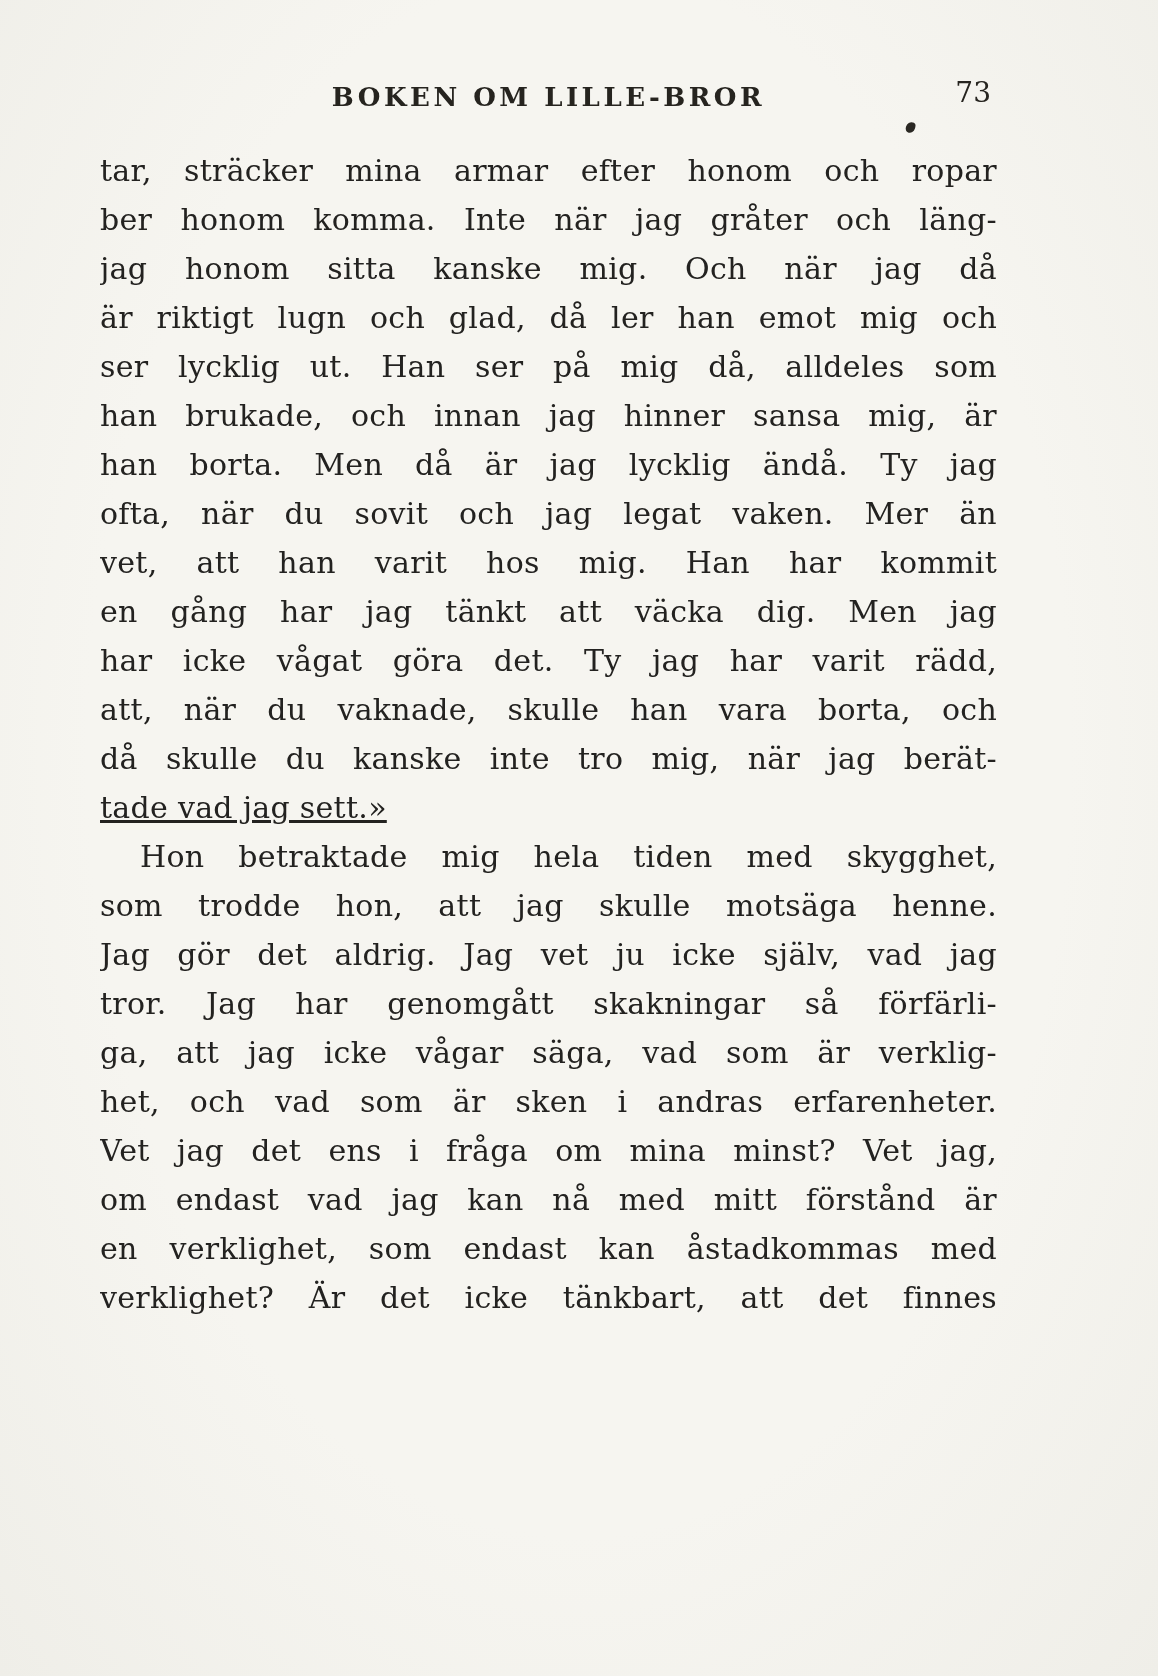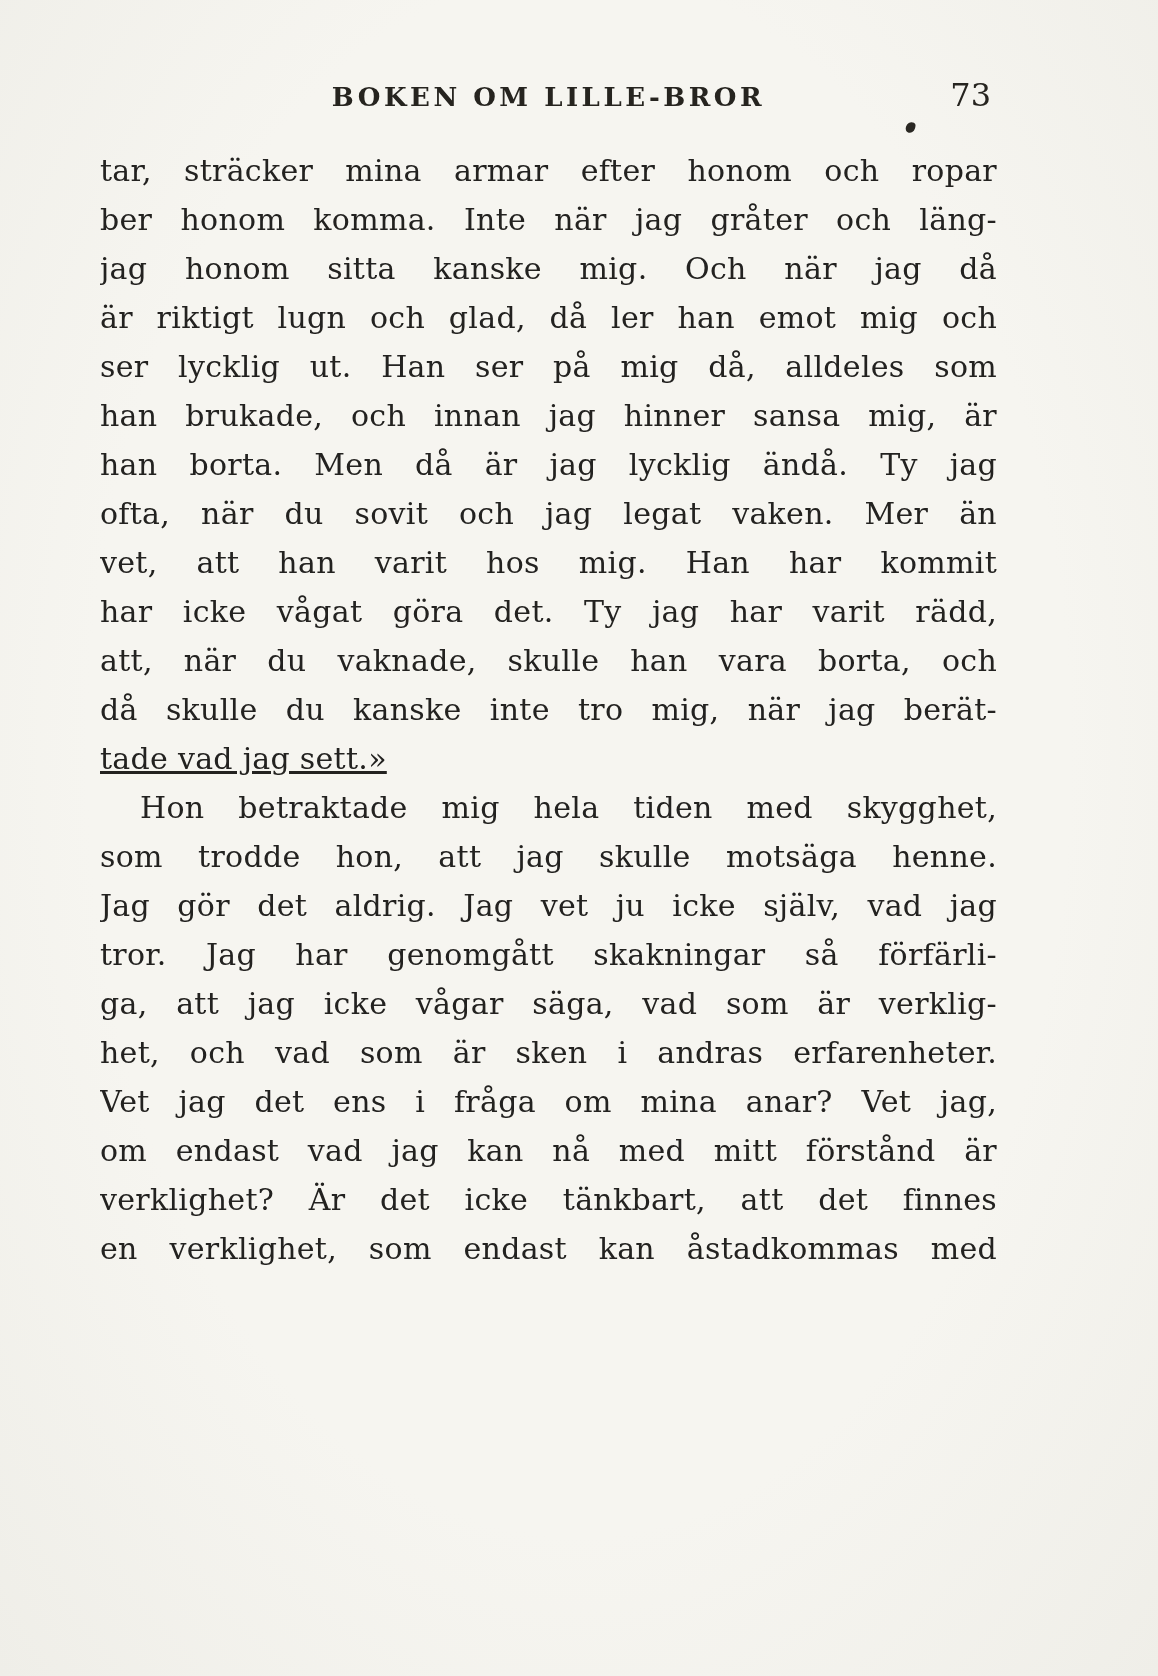--- a/index.html
+++ b/index.html
@@ -32,21 +32,21 @@
     text-align: center;
     font-size: 26px;
     letter-spacing: 3.5px;
     font-weight: 600;
     color: #26241f;
   }
   .page-number {
     position: absolute;
     right: 6px;
     top: -6px;
-    font-size: 32px;
+    font-size: 28px;
     color: #26241f;
   }
   .ink-speck {
     position: absolute;
     left: 806px;
     top: 40px;
     width: 9px;
     height: 11px;
     background: #2a2823;
     border-radius: 60% 40% 55% 45%;
@@ -94,32 +94,33 @@
       <div class="paragraph">
         <div class="line">tar, sträcker mina armar efter honom och ropar</div>
         <div class="line">ber honom komma.  Inte när jag gråter och läng-</div>
         <div class="line">jag honom sitta kanske mig.  Och när jag då</div>
         <div class="line">är riktigt lugn och glad, då ler han emot mig och</div>
         <div class="line">ser lycklig ut.  Han ser på mig då, alldeles som</div>
         <div class="line">han brukade, och innan jag hinner sansa mig, är</div>
         <div class="line">han borta.  Men då är jag lycklig ändå.  Ty jag</div>
         <div class="line">ofta, när du sovit och jag legat vaken.  Mer än</div>
         <div class="line">vet, att han varit hos mig.  Han har kommit</div>
+        <div class="line">en gång har jag tänkt att väcka dig.  Men jag</div>
         <div class="line">har icke vågat göra det.  Ty jag har varit rädd,</div>
         <div class="line">att, när du vaknade, skulle han vara borta, och</div>
         <div class="line">då skulle du kanske inte tro mig, när jag berät-</div>
         <div class="line line-last">tade vad jag sett.»</div>
       </div>
       <div class="paragraph">
         <div class="line line-indent">Hon betraktade mig hela tiden med skygghet,</div>
         <div class="line">som trodde hon, att jag skulle motsäga henne.</div>
         <div class="line">Jag gör det aldrig.  Jag vet ju icke själv, vad jag</div>
         <div class="line">tror.  Jag har genomgått skakningar så förfärli-</div>
         <div class="line">ga, att jag icke vågar säga, vad som är verklig-</div>
         <div class="line">het, och vad som är sken i andras erfarenheter.</div>
-        <div class="line">Vet jag det ens i fråga om mina anar?  Vet jag,</div>
+        <div class="line">Vet jag det ens i fråga om mina minst?  Vet jag,</div>
         <div class="line">om endast vad jag kan nå med mitt förstånd är</div>
+        <div class="line">en verklighet, som endast kan åstadkommas med</div>
         <div class="line">verklighet?  Är det icke tänkbart, att det finnes</div>
-        <div class="line">en verklighet, som endast kan åstadkommas med</div>
       </div>
     </div>
 
 </div>
 
 </body></html>

